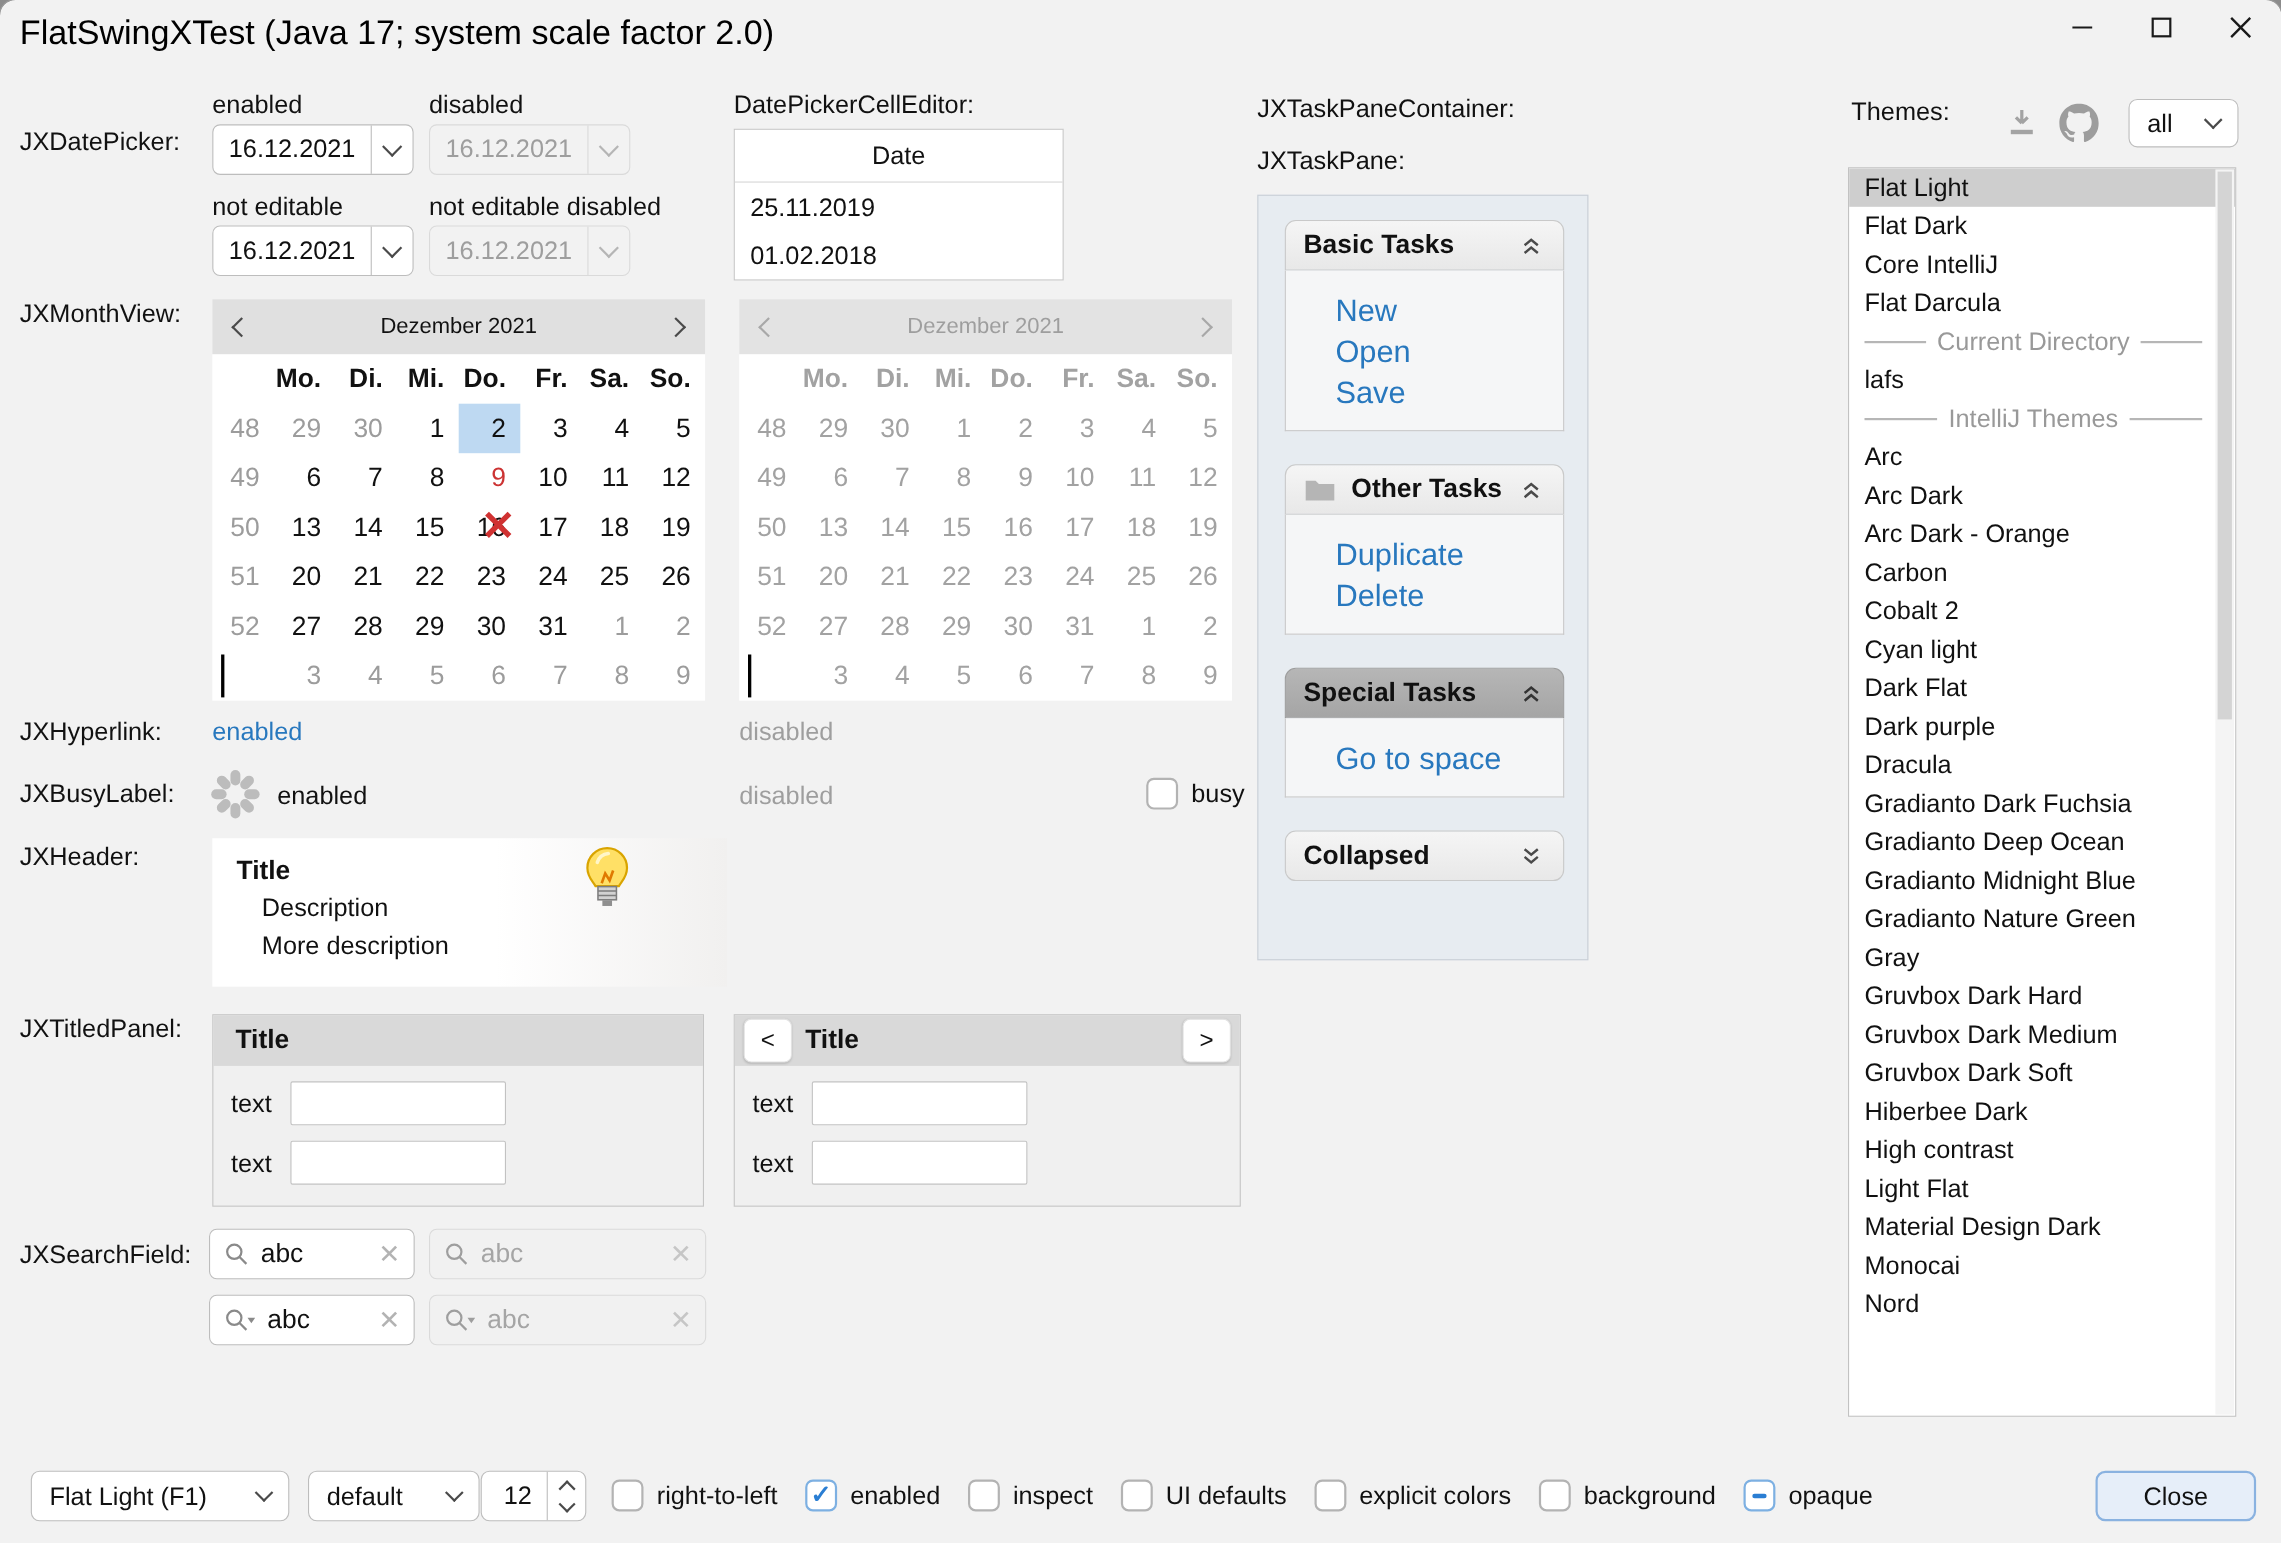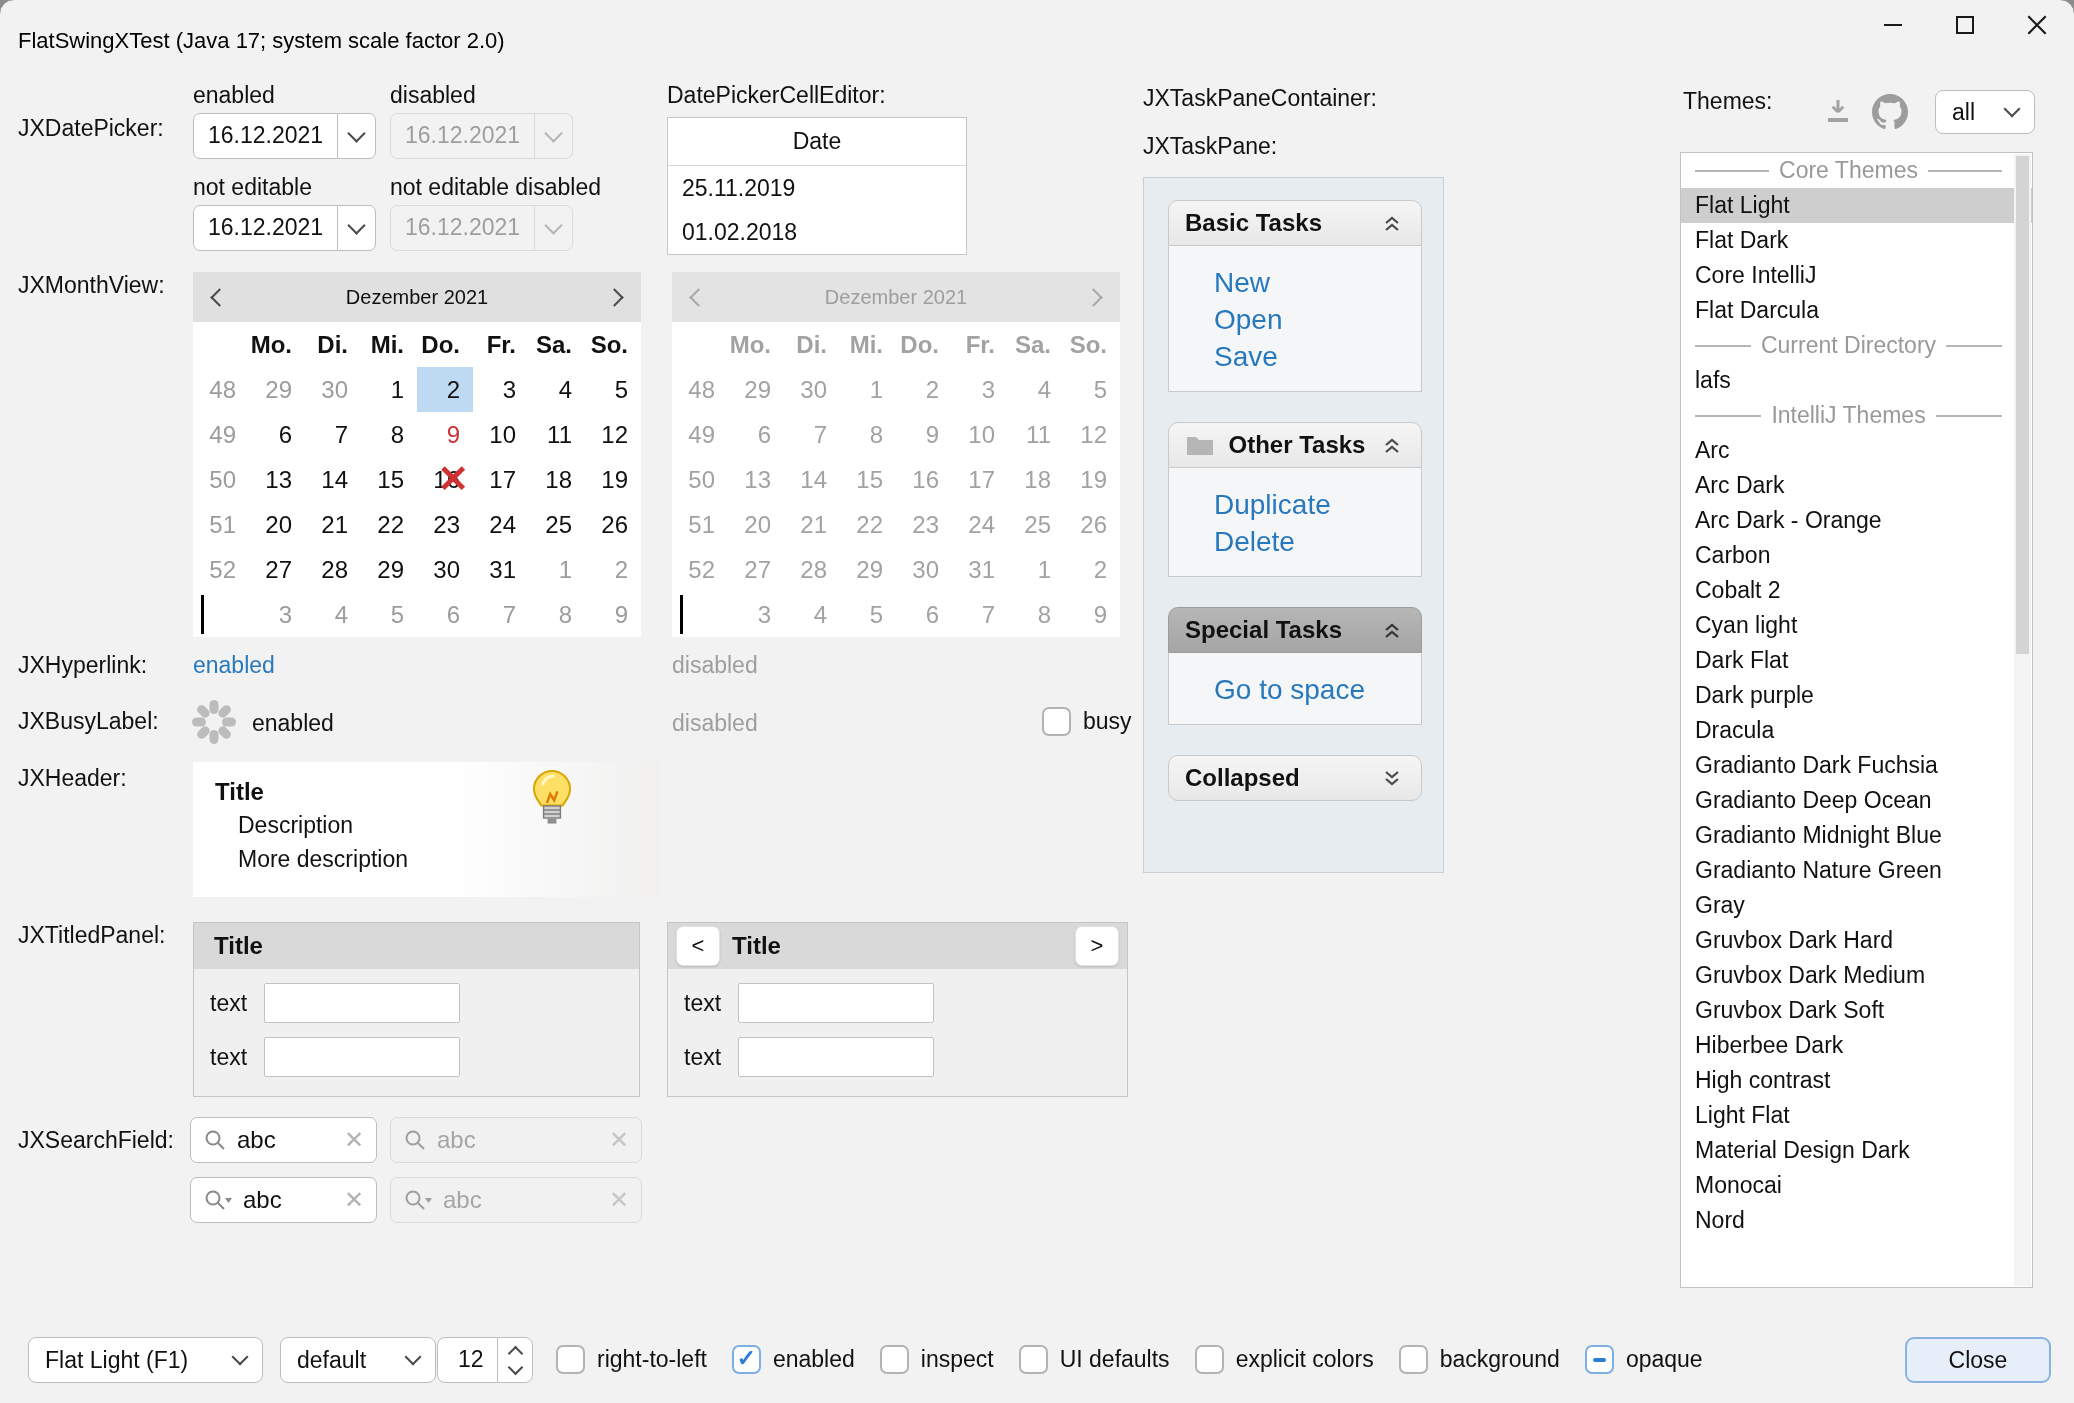--- a/index.html
+++ b/index.html
@@ -6,21 +6,21 @@
   .win{position:relative;width:2074px;height:1403px;background:#f2f2f2;border-radius:14px 14px 0 0;
        overflow:hidden;outline:1px solid #9a9a9a;font-size:23px;color:#111;}
   .abs{position:absolute;}
   .lbl{font-size:23px;color:#111;white-space:nowrap;}
   .cap{font-size:23px;color:#111;white-space:nowrap;}
   .dis-text{color:#9e9e9e;}
   .link{color:#2878be;cursor:pointer;text-decoration:none;}
 
   
   .titlebar{position:absolute;left:0;top:0;right:0;height:50px;}
-  .title-text{position:absolute;left:18px;top:28px;font-size:22px;color:#000;}
+  .title-text{position:absolute;left:18px;top:12px;font-size:31px;color:#000;}
   .winbtn{position:absolute;top:0;width:62px;height:50px;display:flex;align-items:center;justify-content:center;}
 
   
   .cv{display:inline-block;width:11px;height:11px;border-left:2.5px solid #4a4a4a;border-bottom:2.5px solid #4a4a4a;}
   .cv.down{transform:rotate(-45deg);margin-top:-6px;}
   .cv.left{transform:rotate(45deg);}
   .cv.right{transform:rotate(225deg);}
   .cv.grey{border-color:#a8a8a8;}
 
   
@@ -511,23 +511,20 @@
       </svg>
   </div>
   <div class="combo" style="left:1935px;top:90px;width:100px;height:44px;">
     <span>all</span>
     <span class="cv down" style="width:10px;height:10px;"></span>
   </div>
 
   <div class="themes-list">
     <div>
 
-    <div class="theme-row sep">
-          <span>Core Themes</span>
-        </div>
         <div class="theme-row sel"><span>Flat Light</span></div>
         <div class="theme-row"><span>Flat Dark</span></div>
         <div class="theme-row"><span>Core IntelliJ</span></div>
         <div class="theme-row"><span>Flat Darcula</span></div>
         <div class="theme-row sep">
           <span>Current Directory</span>
         </div>
         <div class="theme-row"><span>lafs</span></div>
         <div class="theme-row sep">
           <span>IntelliJ Themes</span>

